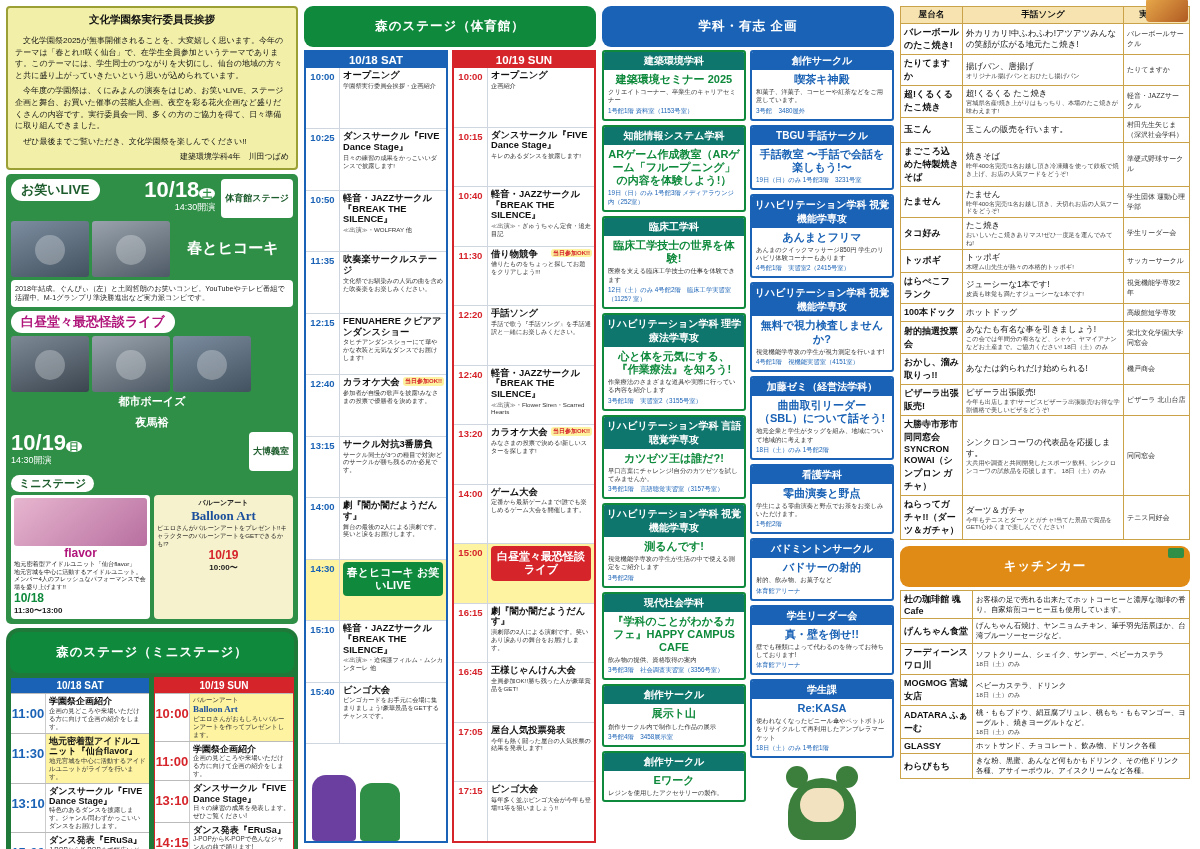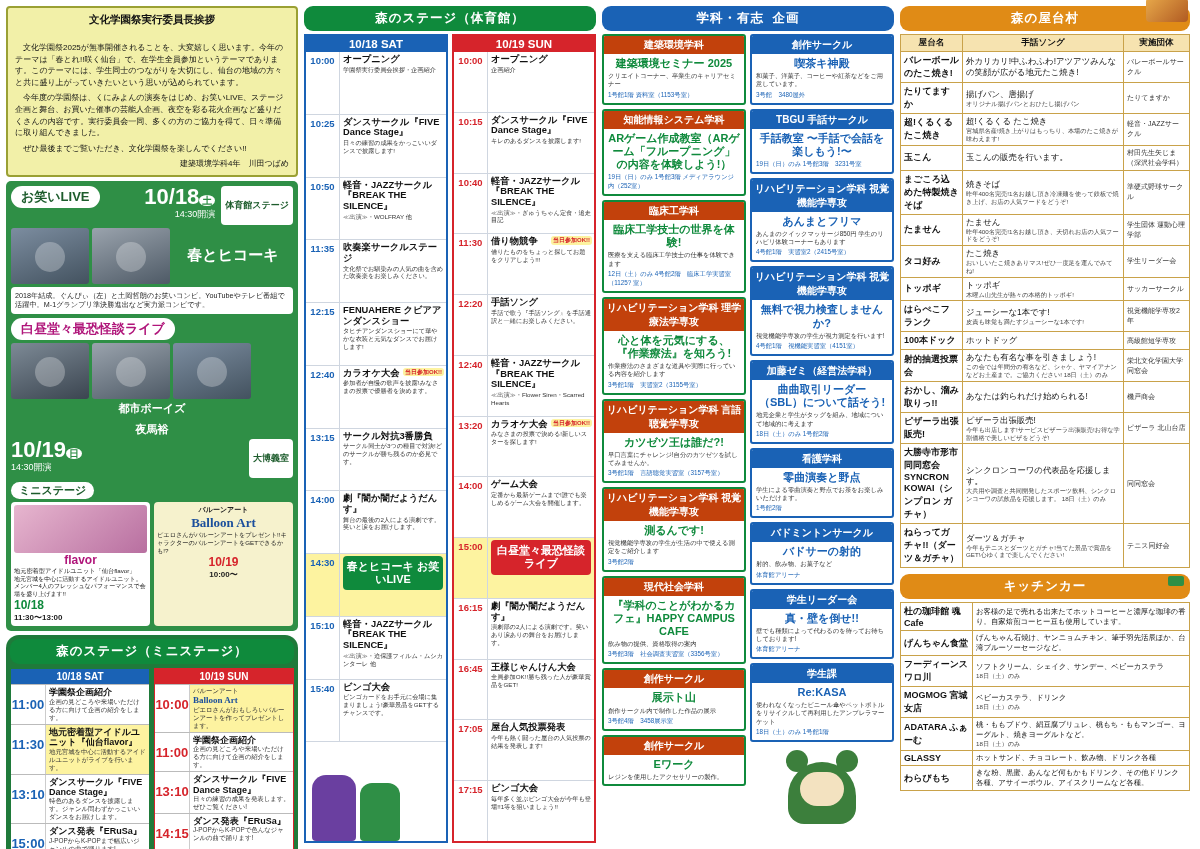--- a/index.html
+++ b/index.html
@@ -10,36 +10,35 @@
     font-family:"Liberation Sans", sans-serif;
     font-size:9px;
     color:#111;
     overflow:hidden;
   }
   .page { position:relative; width:1200px; height:849px; padding:6px; display:flex; gap:6px; }
 
   
   .sec-hd {
     text-align:center; font-weight:bold; color:#fff;
-    border-radius:9px; padding:4px 0; font-size:12.5px; letter-spacing:1px;
+    border-radius:9px; padding:12px 0; font-size:12.5px; letter-spacing:1px;
     margin-bottom:3px;
-    font-family:Liberation Mono, monospace;
   }
   .sec-hd.green { background:#0f8a3c; }
   .sec-hd.blue  { background:#1a62b5; }
   .sec-hd.orange{ background:#e08b16; }
 
   
   .col1 { width:292px; display:flex; flex-direction:column; gap:4px; }
 
   .greet {
     background:#f2f0a8; border:2px solid #9aa033; border-radius:4px;
     padding:5px 7px; position:relative;
   }
-  .greet h3 { margin:0 0 15px; font-size:10.5px; text-align:center; font-weight:bold; }
+  .greet h3 { margin:0 0 8px; font-size:10.5px; text-align:center; font-weight:bold; }
   .greet p { margin:0 0 4px; font-size:8px; line-height:1.45; text-indent:8px; }
   .greet .sign { text-align:right; font-size:8px; margin:2px 0 0; }
 
   .livebox {
     background:#2f8f46; border-radius:5px; padding:5px; color:#fff; flex:1;
     display:flex; flex-direction:column; gap:4px;
   }
   .live-title {
     background:#fff; color:#1d5c2c; font-weight:bold; font-size:13px;
     border-radius:12px; padding:2px 10px; display:inline-block;
@@ -116,21 +115,21 @@
     position:absolute; bottom:0;
   }
   .illus .p1 { left:6px; width:44px; height:66px; background:#6a3fa0; border-radius:14px 14px 4px 4px; }
   .illus .p2c { left:54px; width:40px; height:58px; background:#2f8f46; border-radius:12px 12px 4px 4px; }
 
   
   .col3 { width:292px; display:flex; flex-direction:column; }
   .c3grid { display:flex; gap:4px; flex:1; }
   .c3col { flex:1; display:flex; flex-direction:column; gap:4px; }
   .card { border:2px solid #0f8a3c; border-radius:3px; background:#fff; overflow:hidden; }
-  .card .ch { background:#c2410c; color:#fff; text-align:center; font-weight:bold; font-size:10px; padding:2px 0; }
+  .card .ch { background:#0f766e; color:#fff; text-align:center; font-weight:bold; font-size:10px; padding:2px 0; }
   .card .cb { padding:3px 4px; }
   .card .title { font-size:11px; font-weight:bold; color:#0f8a3c; line-height:1.2; text-align:center; }
   .card .body { font-size:6.3px; line-height:1.3; margin-top:2px; color:#333; }
   .card .meta { font-size:6.3px; color:#1a62b5; margin-top:2px; }
   .card.blue { border-color:#1a62b5; }
   .card.blue .ch { background:#1a62b5; }
   .card.blue .title { color:#1a62b5; }
   .mascot { height:78px; position:relative; }
   .mascot .body { position:absolute; left:50%; margin-left:-34px; bottom:0; width:68px; height:62px; background:#3c7f3c; border-radius:34px 34px 16px 16px; }
   .mascot .ear1, .mascot .ear2 { position:absolute; bottom:52px; width:22px; height:22px; border-radius:50%; background:#3c7f3c; }
@@ -649,21 +648,20 @@
           <div class="ear2"></div>
           <div class="body"></div>
           <div class="face"></div>
         </div>
       </div>
     </div>
   </div>
 
   <div class="col4">
     <div style="position:relative;">
-      <div class="sec-hd orange">森の屋台村</div>
       <div style="position:absolute;right:2px;top:-8px;width:42px;height:24px;border-radius:4px;background:linear-gradient(135deg,#e8a94a,#b05a22);"></div>
     </div>
 
     <table class="tbl">
       <thead>
         <tr>
           <th>屋台名</th>
           <th>手話ソング</th>
           <th>実施団体</th>
         </tr>

